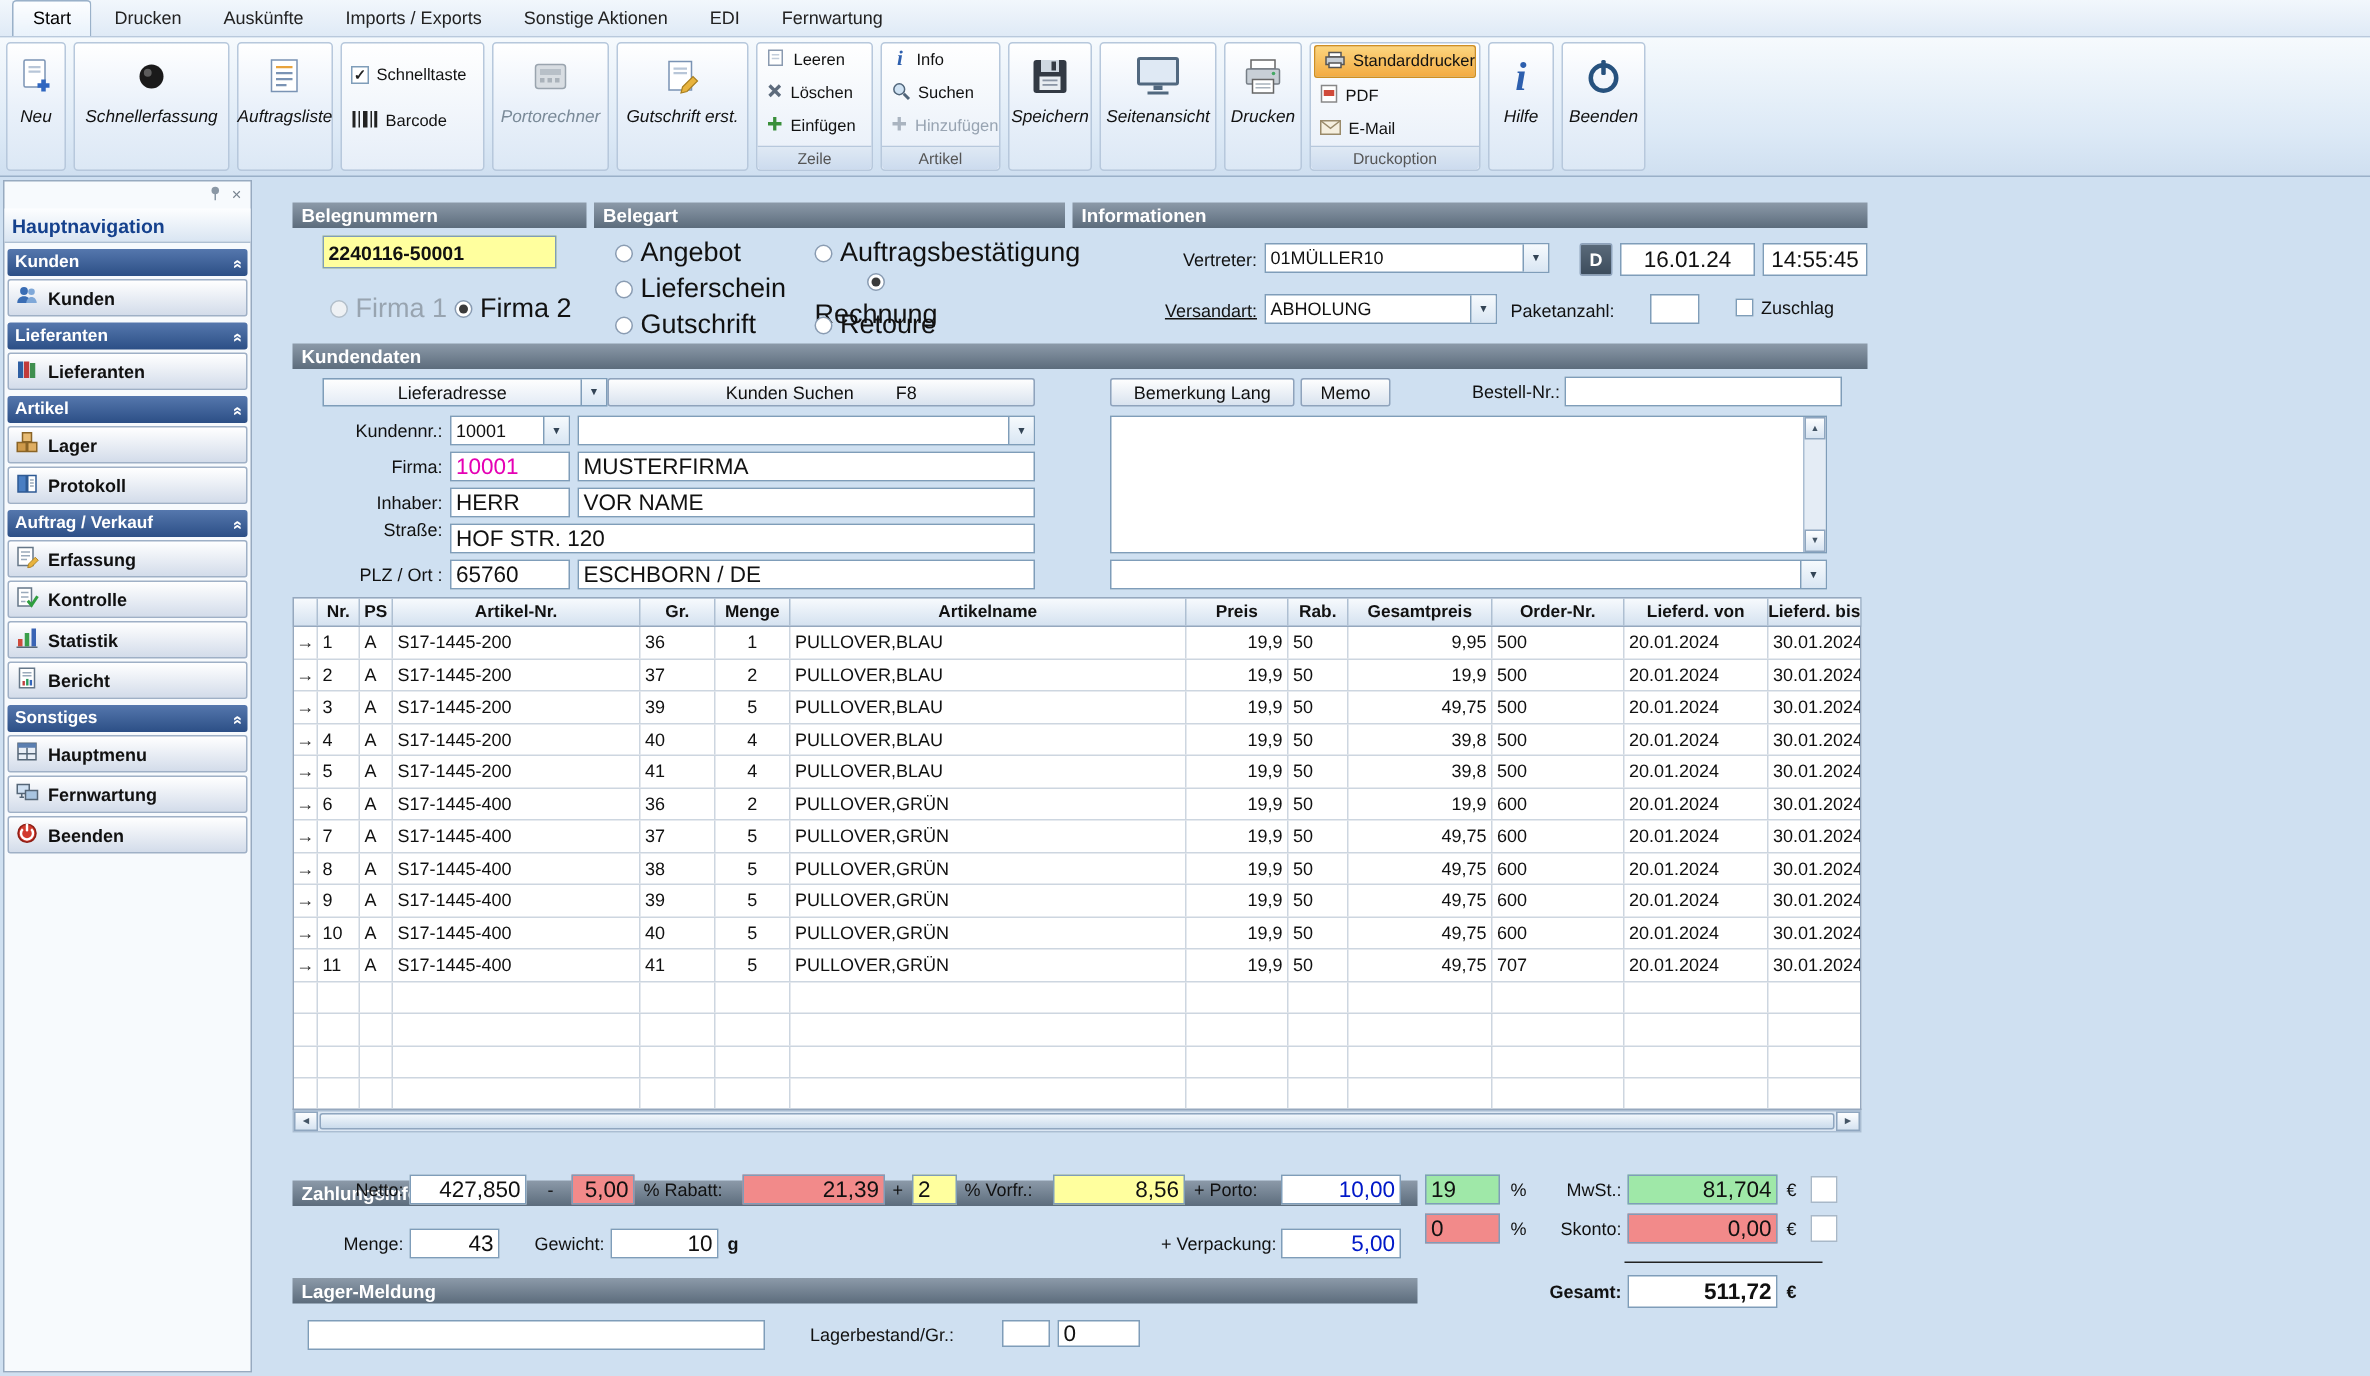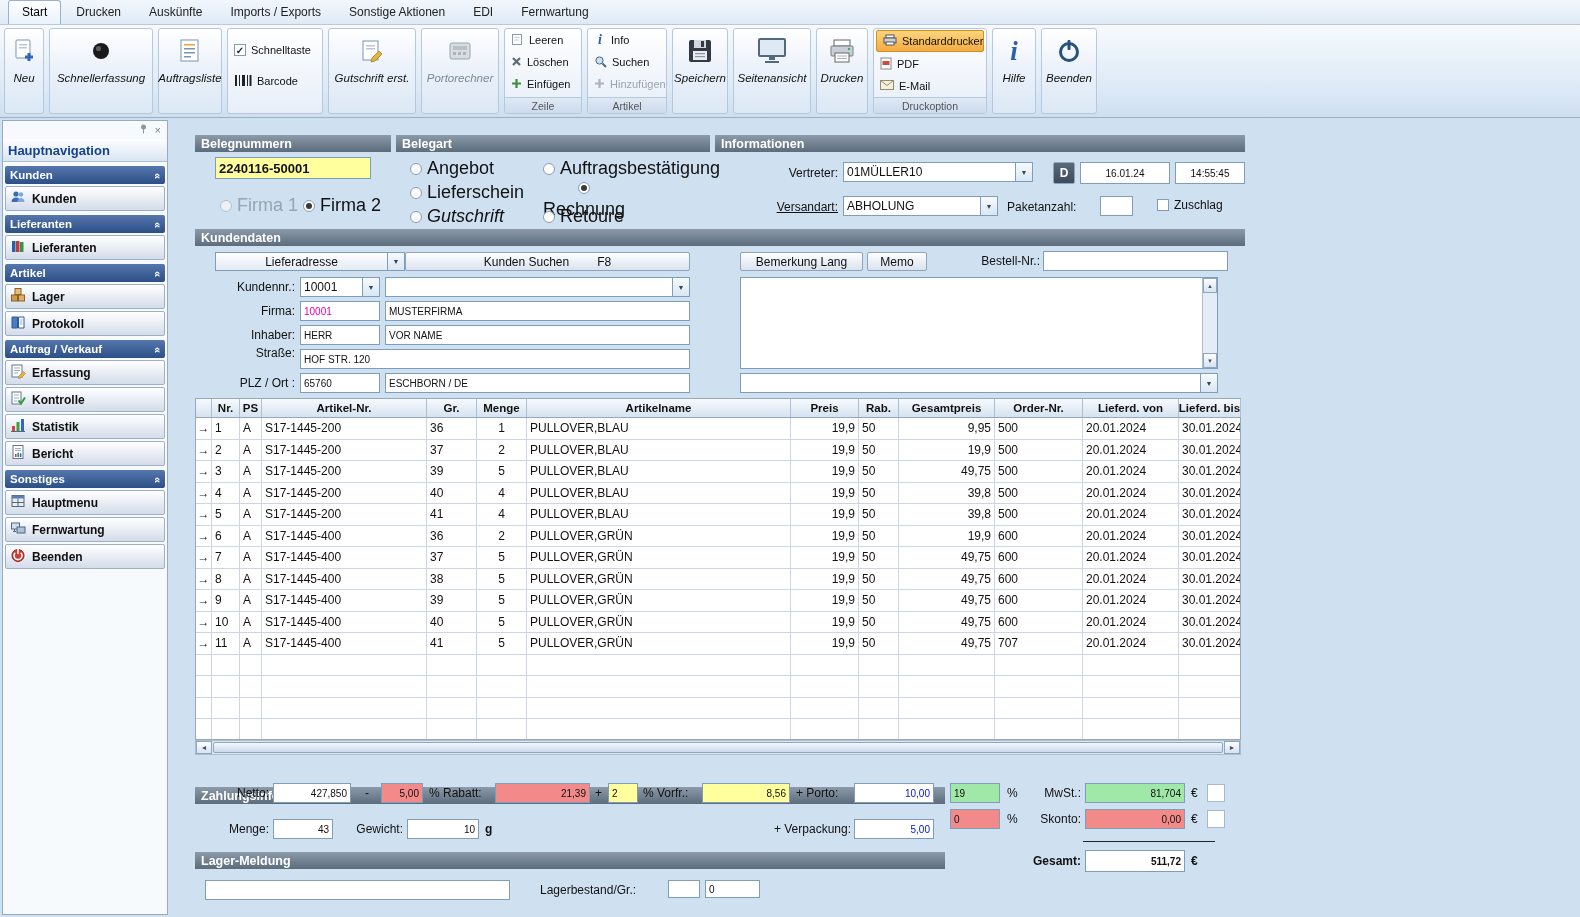--- a/index.html
+++ b/index.html
@@ -67,21 +67,21 @@
     padding:0 4px;font-weight:bold;font-size:12px;color:#101010;cursor:default;}
 
   
   .main{position:absolute;left:195px;top:133px;width:1050px;height:784px;}
   .secbar{position:absolute;height:17px;background:linear-gradient(#8c9aa9,#5c6c7c);
     color:#fff;font-weight:bold;font-size:12.5px;display:flex;align-items:center;
     padding-left:6px;box-sizing:border-box;}
   .lab{position:absolute;font-size:12px;white-space:nowrap;}
   .lab.r{text-align:right;}
   .field{position:absolute;border:1px solid #7f9db9;background:#fff;height:20px;
-    font-size:10px;display:flex;align-items:center;padding:0 3px;box-sizing:border-box;
+    font-size:15px;display:flex;align-items:center;padding:0 3px;box-sizing:border-box;
     white-space:nowrap;overflow:hidden;}
   .field.r{justify-content:flex-end;}
   .field.c{justify-content:center;}
   .field.yellow{background:#ffff9e;}
   .field.red{background:#f28a8a;}
   .field.green{background:#9fe8a8;}
   .field.bluetext{color:#0018c8;}
   .field.bold{font-weight:bold;}
   .combo{position:absolute;border:1px solid #7f9db9;background:#fff;height:20px;
     display:flex;align-items:stretch;box-sizing:border-box;}
@@ -211,47 +211,47 @@
               <rect x="8" y="1" width="3" height="11"></rect>
               <rect x="13" y="1" width="1" height="11"></rect>
               <rect x="15.5" y="1" width="2" height="11"></rect>
             </g>
           </svg>
       </span>
       <span>Barcode</span>
     </div>
   </div>
 
-  <div class="rbtn" style="width:88px">
-    <span class="ric">
-      <svg width="26" height="26" viewBox="0 0 26 26">
-          <rect x="4" y="3" width="15" height="19" fill="#fff" stroke="#7a93b4"></rect>
-          <rect x="7" y="7" width="9" height="1.5" fill="#b8c6d8"></rect>
-          <rect x="7" y="10" width="9" height="1.5" fill="#b8c6d8"></rect>
-          <path d="M13 20l7-7 3 3-7 7-4 1z" fill="#e8b33d" stroke="#a97f1f" stroke-width="0.8"></path>
-        </svg>
-    </span>
-    <span class="lbl">Gutschrift erst.</span>
-  </div>
-
   <div class="rbtn disabled" style="width:78px">
     <span class="ric">
       <svg width="26" height="24">
           <rect x="3" y="4" width="20" height="16" rx="2" fill="#d8dde2" stroke="#9aa4ae"></rect>
           <rect x="6" y="7" width="14" height="4" fill="#b8c0c8"></rect>
           <g fill="#aab2ba">
             <rect x="6" y="13" width="3" height="3"></rect>
             <rect x="11" y="13" width="3" height="3"></rect>
             <rect x="16" y="13" width="3" height="3"></rect>
           </g>
         </svg>
     </span>
     <span class="lbl">Portorechner</span>
   </div>
 
+  <div class="rbtn" style="width:88px">
+    <span class="ric">
+      <svg width="26" height="26" viewBox="0 0 26 26">
+          <rect x="4" y="3" width="15" height="19" fill="#fff" stroke="#7a93b4"></rect>
+          <rect x="7" y="7" width="9" height="1.5" fill="#b8c6d8"></rect>
+          <rect x="7" y="10" width="9" height="1.5" fill="#b8c6d8"></rect>
+          <path d="M13 20l7-7 3 3-7 7-4 1z" fill="#e8b33d" stroke="#a97f1f" stroke-width="0.8"></path>
+        </svg>
+    </span>
+    <span class="lbl">Gutschrift erst.</span>
+  </div>
+
   <div class="rpanel" style="width:78px">
     <div class="prow">
       <span>
         <svg width="13" height="13">
             <rect x="1.5" y="1.5" width="9" height="10" fill="#fff" stroke="#8a9ab0"></rect>
             <rect x="3.5" y="4" width="5" height="1" fill="#c2cddb"></rect>
             <rect x="3.5" y="6.5" width="5" height="1" fill="#c2cddb"></rect>
           </svg>
       </span>
       <span>Leeren</span>
@@ -559,21 +559,21 @@
   </div>
 
   <div class="radio" style="left:215px;top:25px;">
     <span class="rdot"></span>
     <span>Angebot</span>
   </div>
   <div class="radio" style="left:215px;top:49px;">
     <span class="rdot"></span>
     <span>Lieferschein</span>
   </div>
-  <div class="radio" style="left:215px;top:73px;font-style:italic;">
+  <div class="radio" style="left:215px;top:73px;">
     <span class="rdot"></span>
     <span>Gutschrift</span>
   </div>
   <div class="radio" style="left:348px;top:25px;">
     <span class="rdot"></span>
     <span>Auftragsbestätigung</span>
   </div>
   <div class="radio checked" style="left:348px;top:49px;flex-direction:column;">
     <span class="rdot"></span>
     <span>Rechnung</span>

